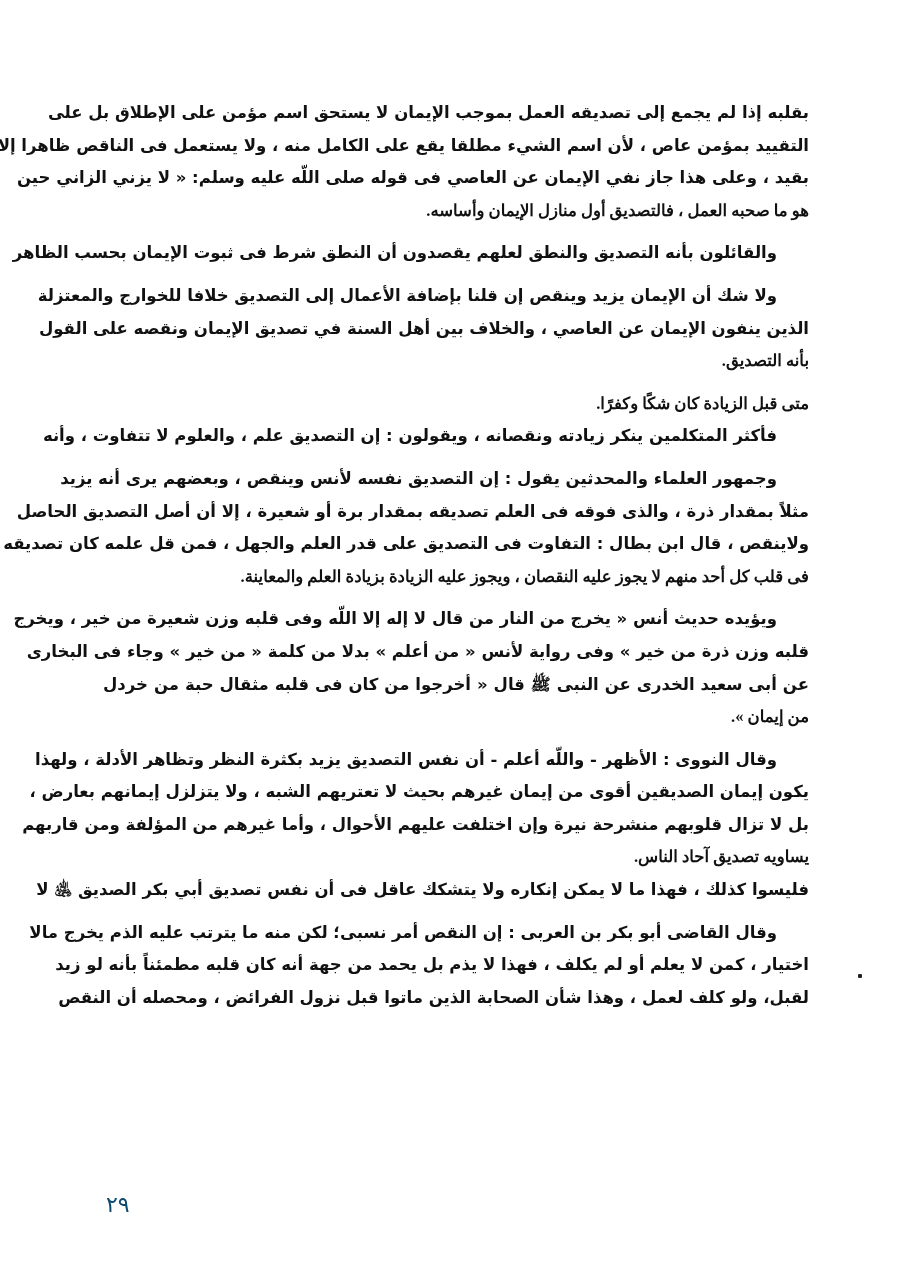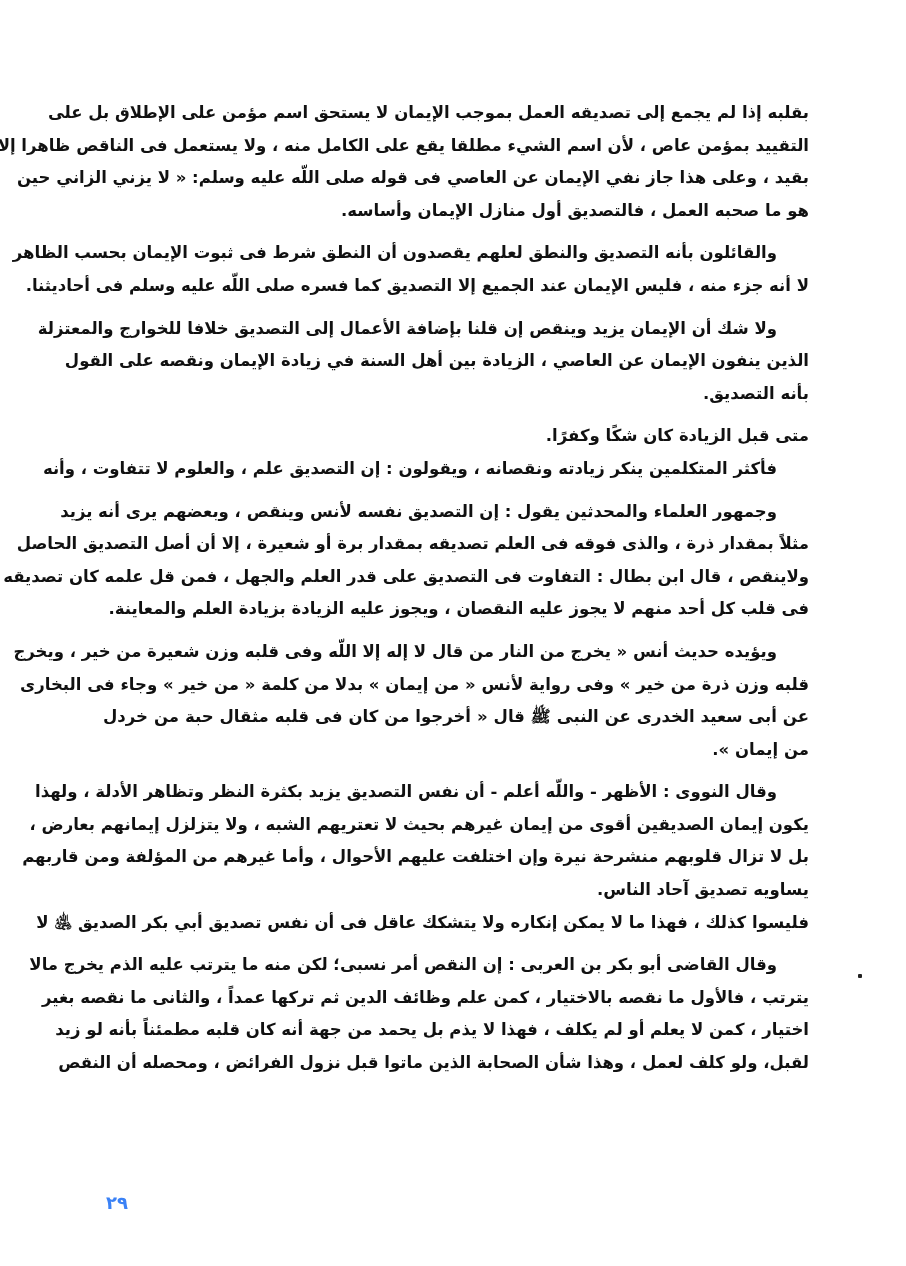--- a/index.html
+++ b/index.html
@@ -43,29 +43,30 @@
     .line {
       display: block;
       white-space: nowrap;
       text-align: justify;
       text-align-last: justify;
       height: 32.6px;
       overflow: visible;
     }
     .line.last {
       text-align-last: right;
+      font-family: Liberation Serif, serif;
     }
     .page-number {
       position: absolute;
       left: 106px;
       top: 1192px;
-      font-size: 18px;
-      font-weight: bold;
+      font-size: 22px;
+      font-weight: normal;
       direction: rtl;
-      color: #3b82f6;
+      color: #0c4a6e;
     }
     .speck {
       position: absolute;
       left: 858px;
       top: 974px;
       width: 4px;
       height: 4px;
       background: #222;
       border-radius: 1px;
     }
@@ -78,59 +79,57 @@
 
     <p class="para">
       <span class="line">بقلبه إذا لم يجمع إلى تصديقه العمل بموجب الإيمان لا يستحق اسم مؤمن على الإطلاق بل على</span>
       <span class="line">التقييد بمؤمن عاص ، لأن اسم الشيء مطلقا يقع على الكامل منه ، ولا يستعمل فى الناقص ظاهرا إلا</span>
       <span class="line">بقيد ، وعلى هذا جاز نفي الإيمان عن العاصي فى قوله صلى اللّه عليه وسلم: « لا يزني الزاني حين</span>
       <span class="line last">هو ما صحبه العمل ، فالتصديق أول منازل الإيمان وأساسه.</span>
     </p>
 
     <p class="para">
       <span class="line" style="padding-right:32px">والقائلون بأنه التصديق والنطق لعلهم يقصدون أن النطق شرط فى ثبوت الإيمان بحسب الظاهر</span>
-      <span class="line last">لا أنه جزء منه ، فليس الإيمان عند الجميع إلا التصديق كما فسره صلى اللّه عليه وسلم فى أحاديثنا.</span>
     </p>
 
     <p class="para">
       <span class="line" style="padding-right:32px">ولا شك أن الإيمان يزيد وينقص إن قلنا بإضافة الأعمال إلى التصديق خلافا للخوارج والمعتزلة</span>
-      <span class="line">الذين ينفون الإيمان عن العاصي ، الزيادة بين أهل السنة في زيادة الإيمان ونقصه على القول</span>
+      <span class="line">الذين ينفون الإيمان عن العاصي ، والخلاف بين أهل السنة في تصديق الإيمان ونقصه على القول</span>
       <span class="line last">بأنه التصديق.</span>
     </p>
 
     <p class="para">
       <span class="line last">متى قبل الزيادة كان شكًا وكفرًا.</span>
       <span class="line" style="padding-right:32px">فأكثر المتكلمين ينكر زيادته ونقصانه ، ويقولون : إن التصديق علم ، والعلوم لا تتفاوت ، وأنه</span>
     </p>
 
     <p class="para">
       <span class="line" style="padding-right:32px">وجمهور العلماء والمحدثين يقول : إن التصديق نفسه لأنس وينقص ، وبعضهم يرى أنه يزيد</span>
       <span class="line">مثلاً بمقدار ذرة ، والذى فوقه فى العلم تصديقه بمقدار برة أو شعيرة ، إلا أن أصل التصديق الحاصل</span>
       <span class="line">ولاينقص ، قال ابن بطال : التفاوت فى التصديق على قدر العلم والجهل ، فمن قل علمه كان تصديقه</span>
       <span class="line last">فى قلب كل أحد منهم لا يجوز عليه النقصان ، ويجوز عليه الزيادة بزيادة العلم والمعاينة.</span>
     </p>
 
     <p class="para">
       <span class="line" style="padding-right:32px">ويؤيده حديث أنس « يخرج من النار من قال لا إله إلا اللّه وفى قلبه وزن شعيرة من خير ، ويخرج</span>
-      <span class="line">قلبه وزن ذرة من خير » وفى رواية لأنس « من إيمان » بدلا من كلمة « من خير » وجاء فى البخارى</span>
+      <span class="line">قلبه وزن ذرة من خير » وفى رواية لأنس « من أعلم » بدلا من كلمة « من خير » وجاء فى البخارى</span>
       <span class="line">عن أبى سعيد الخدرى عن النبى ﷺ قال « أخرجوا من كان فى قلبه مثقال حبة من خردل</span>
       <span class="line last">من إيمان ».</span>
     </p>
 
     <p class="para">
       <span class="line" style="padding-right:32px">وقال النووى : الأظهر - واللّه أعلم - أن نفس التصديق يزيد بكثرة النظر وتظاهر الأدلة ، ولهذا</span>
       <span class="line">يكون إيمان الصديقين أقوى من إيمان غيرهم بحيث لا تعتريهم الشبه ، ولا يتزلزل إيمانهم بعارض ،</span>
       <span class="line">بل لا تزال قلوبهم منشرحة نيرة وإن اختلفت عليهم الأحوال ، وأما غيرهم من المؤلفة ومن قاربهم</span>
       <span class="line last">يساويه تصديق آحاد الناس.</span>
       <span class="line">فليسوا كذلك ، فهذا ما لا يمكن إنكاره ولا يتشكك عاقل فى أن نفس تصديق أبي بكر الصديق ﵁ لا</span>
     </p>
 
     <p class="para">
       <span class="line" style="padding-right:32px">وقال القاضى أبو بكر بن العربى : إن النقص أمر نسبى؛ لكن منه ما يترتب عليه الذم يخرج مالا</span>
-      <span class="line">يترتب ، فالأول ما نقصه بالاختيار ، كمن علم وظائف الدين ثم تركها عمداً ، والثانى ما نقصه بغير</span>
       <span class="line">اختيار ، كمن لا يعلم أو لم يكلف ، فهذا لا يذم بل يحمد من جهة أنه كان قلبه مطمئناً بأنه لو زيد</span>
       <span class="line">لقبل، ولو كلف لعمل ، وهذا شأن الصحابة الذين ماتوا قبل نزول الفرائض ، ومحصله أن النقص</span>
     </p>
 
   </div>
 
   <div class="speck"></div>
 
   <div class="page-number">٢٩</div>
 </div>

